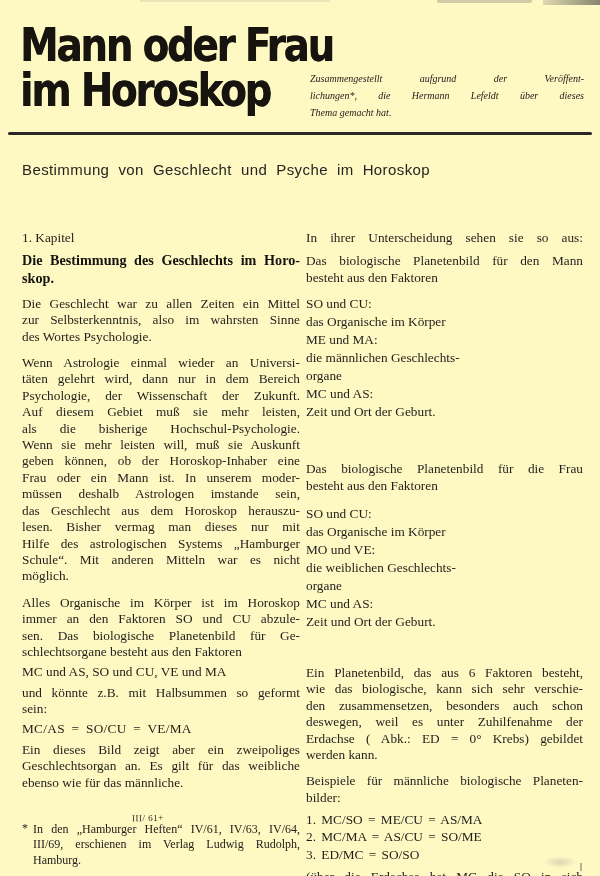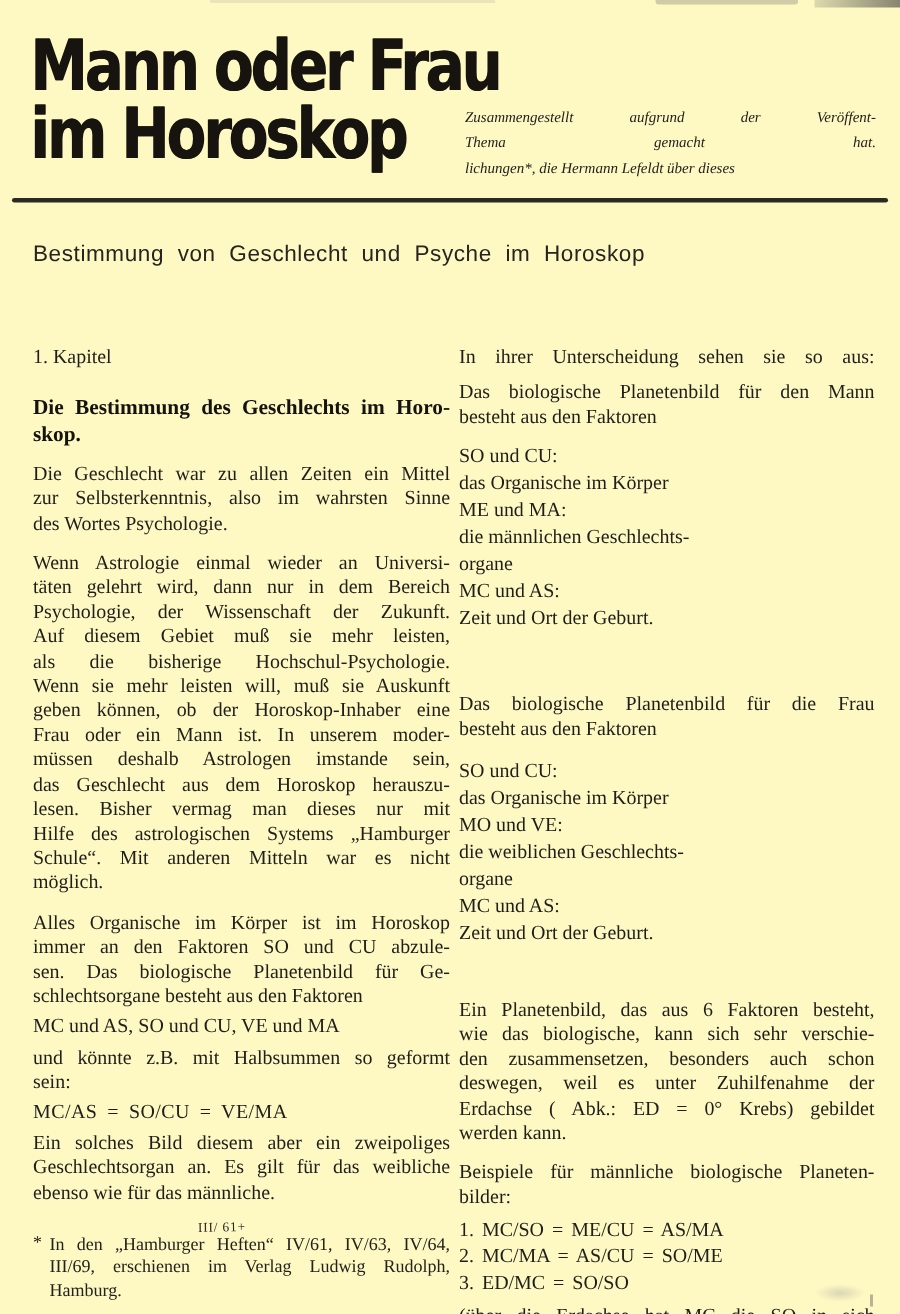--- a/index.html
+++ b/index.html
@@ -38,21 +38,21 @@
   
   .col{position:absolute;top:230px;font-size:13.3px;line-height:16.4px;}
   .col-left{left:22px;width:278px;}
   .col-right{left:306px;width:277px;}
 
   .ln{text-align:justify;text-align-last:justify;}
   .ln:last-child{text-align-last:left;}
   .force-just .ln:last-child{text-align-last:justify;}
   .no-just .ln{text-align:left;text-align-last:left;}
 
-  .chapter{margin-bottom:18px;}
+  .chapter{margin-bottom:6px;}
   .col-heading{font-weight:bold;font-size:14.2px;line-height:17.2px;color:#15130f;margin-bottom:9px;}
   .para{margin-bottom:10px;}
   .para-tight{margin-bottom:4px;}
   .factors-line{margin-bottom:4px;}
   .halfsum{margin-bottom:3px;}
   .formula{word-spacing:3px;letter-spacing:.3px;margin-bottom:5px;}
   .intro-line{margin-bottom:7px;}
   .lead-para{margin-bottom:9px;}
 
   .dl{margin-bottom:40px;}
@@ -91,22 +91,22 @@
   <div class="smudge smudge-br"></div>
   <div class="smudge tick-br"></div>
 
   <h1 class="title">
     <div>Mann oder Frau</div>
     <div>im Horoskop</div>
   </h1>
 
   <div class="byline">
       <div class="ln">Zusammengestellt aufgrund der Veröffent-</div>
+      <div class="ln">lichungen*, die Hermann Lefeldt über dieses</div>
       <div class="ln">Thema gemacht hat.</div>
-      <div class="ln">lichungen*, die Hermann Lefeldt über dieses</div>
     </div>
 
   <div class="rule"></div>
 
   <div class="section-title">Bestimmung von Geschlecht und Psyche im Horoskop</div>
 
   <div class="col col-left">
     <div class="chapter no-just">1. Kapitel</div>
     <div class="col-heading">
         <div class="ln">Die Bestimmung des Geschlechts im Horo-</div>
@@ -139,21 +139,21 @@
         <div class="ln">sen. Das biologische Planetenbild für Ge-</div>
         <div class="ln">schlechtsorgane besteht aus den Faktoren</div>
       </div>
     <div class="factors-line no-just">MC und AS, SO und CU, VE und MA</div>
     <div class="halfsum">
         <div class="ln">und könnte z.B. mit Halbsummen so geformt</div>
         <div class="ln">sein:</div>
       </div>
     <div class="formula no-just">MC/AS = SO/CU = VE/MA</div>
     <div class="para">
-        <div class="ln">Ein solches Bild diesem aber ein zweipoliges</div>
+        <div class="ln">Ein dieses Bild zeigt aber ein zweipoliges</div>
         <div class="ln">Geschlechtsorgan an. Es gilt für das weibliche</div>
         <div class="ln">ebenso wie für das männliche.</div>
       </div>
   </div>
 
   <div class="col col-right">
     <div class="intro-line force-just">
       <div class="ln">In ihrer Unterscheidung sehen sie so aus:</div>
     </div>
     <div class="lead-para">

